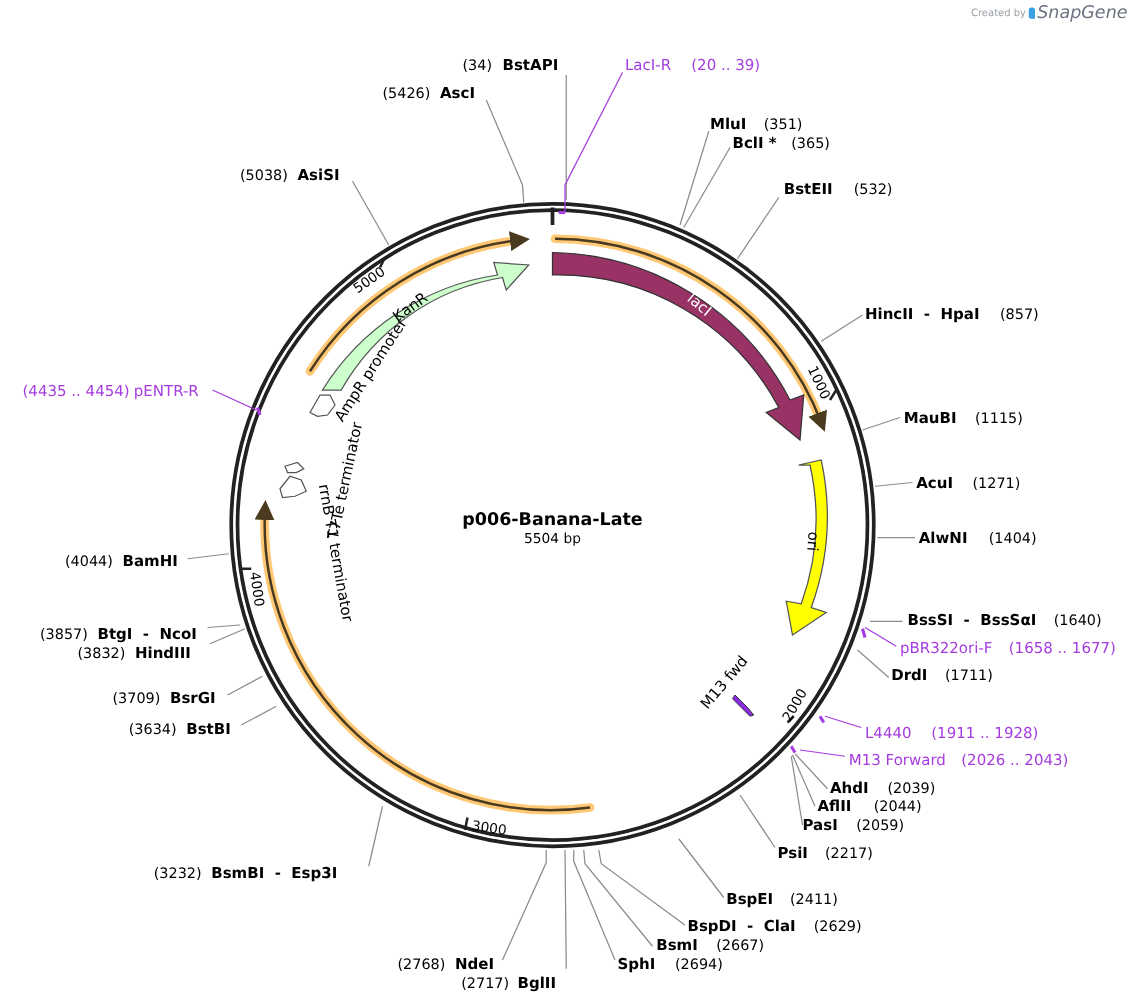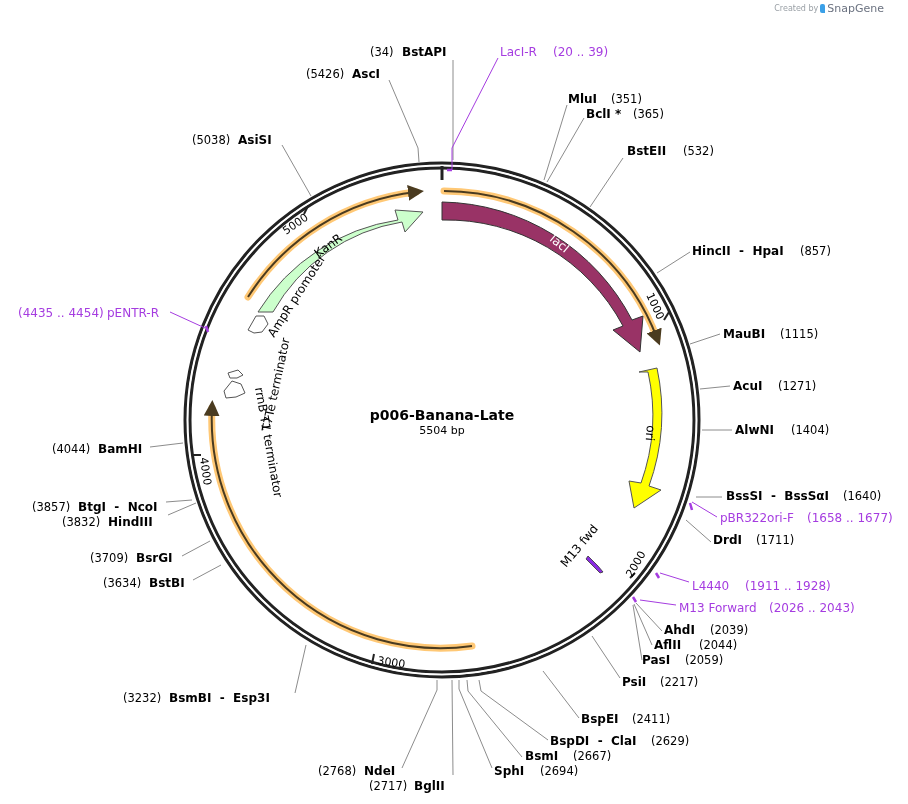--- a/index.html
+++ b/index.html
@@ -6,23 +6,23 @@
     body { width: 908px; height: 804px; position: relative; overflow: hidden;
            font-family: "DejaVu Sans", sans-serif; }
     #map { position: absolute; left: 0; top: 0; }
     .enz-name { font-family: "DejaVu Sans", sans-serif; font-weight: bold; font-size: 12px; fill: #000; }
     .enz-pos { font-family: "DejaVu Sans", sans-serif; font-size: 11.5px; fill: #000; }
     .primer-text { font-family: "DejaVu Sans", sans-serif; font-size: 12px; fill: #a53ce0; }
     .tick-text { font-family: "DejaVu Sans", sans-serif; font-size: 11px; fill: #000; }
     .feat-text { font-family: "DejaVu Sans", sans-serif; font-size: 12px; fill: #000; }
     .title { font-family: "DejaVu Sans", sans-serif; font-weight: bold; font-size: 14px; fill: #000; }
     .subtitle { font-family: "DejaVu Sans", sans-serif; font-size: 11px; fill: #000; }
-    .watermark { position: absolute; right: 24px; top: 2px; font-size: 8px; color: #9aa0a6;
+    .watermark { position: absolute; right: 6px; top: 2px; font-size: 8px; color: #9aa0a6;
                  font-family: "DejaVu Sans", sans-serif; display: flex; align-items: center; gap: 2px; }
-    .watermark .brand { color: #6b7280; font-size: 11px; }
+    .watermark .brand { color: #6b7280; font-size: 14px; font-style: italic; }
     .watermark .logo { display: inline-block; width: 5px; height: 9px; background: #3aa0e8; border-radius: 2px 2px 0 2px; }
   </style>
 </head>
 <body>
 
 <div class="watermark">
   <span>Created by</span>
   <span class="logo"></span>
   <span class="brand">SnapGene</span>
 </div>

